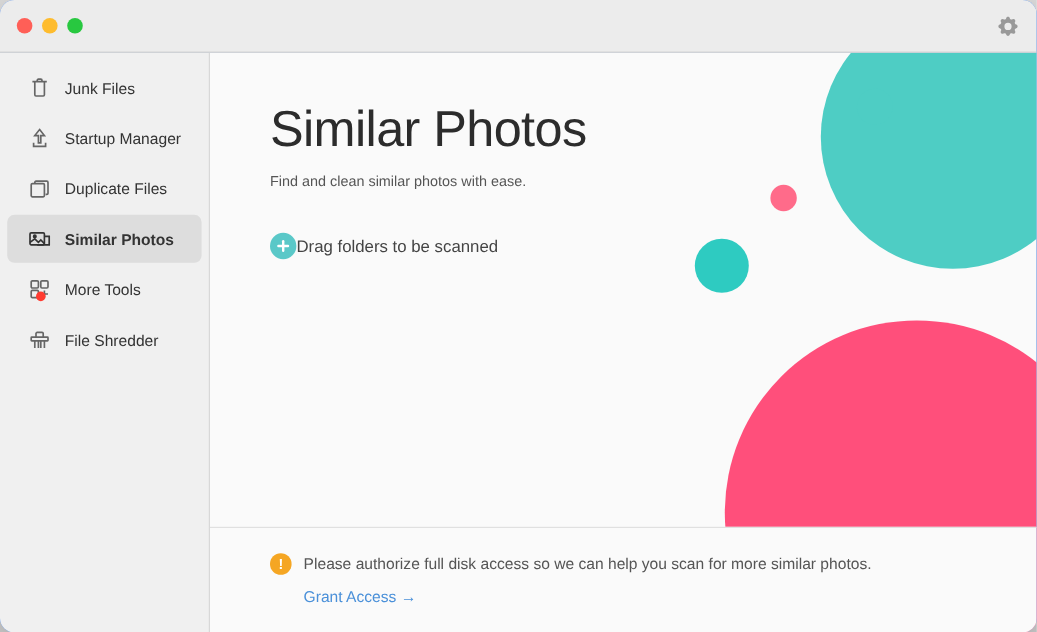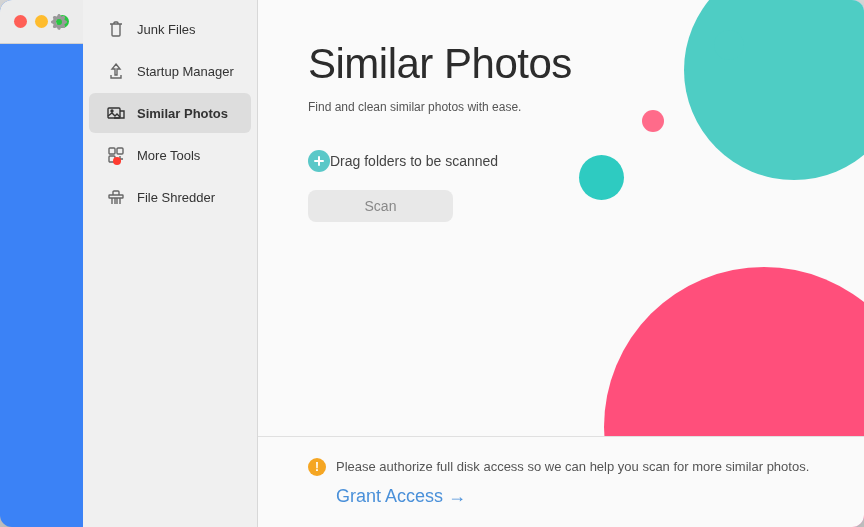--- a/index.html
+++ b/index.html
@@ -13,20 +13,21 @@
       min-height: 100vh;
     }
 
     .window {
       width: 864px;
       height: 527px;
       background: #3b82f6;
       border-radius: 12px;
       box-shadow: 0 20px 60px rgba(0,0,0,0.4);
       display: flex;
+      flex-direction: column;
       overflow: hidden;
     }
 
     .titlebar {
       height: 44px;
       background: #ececec;
       border-bottom: 1px solid #d0d0d0;
       display: flex;
       align-items: center;
       padding: 0 14px;
@@ -307,21 +308,21 @@
       margin-top: 1px;
     }
 
     .notice-text {
       font-size: 13px;
       color: #555;
       line-height: 1.5;
     }
 
     .grant-access-link {
-      font-size: 18px;
+      font-size: 13px;
       color: #4a90d9;
       cursor: pointer;
       text-decoration: none;
       margin-left: 28px;
     }
   </style>
 </head>
 <body>
 
 <div class="window">
@@ -357,20 +358,29 @@
       <div class="sidebar-item">
         <div class="sidebar-icon">
           <svg width="20" height="20" viewBox="0 0 20 20" fill="none" stroke="#666" stroke-width="1.4">
             <path d="M10 3L14 8H11V14H9V8H6L10 3z"></path>
             <path d="M5 14v3h10v-3"></path>
           </svg>
         </div>
         <span class="sidebar-label">Startup Manager</span>
       </div>
 
+      <div class="sidebar-item">
+        <div class="sidebar-icon">
+          <svg width="20" height="20" viewBox="0 0 20 20" fill="none" stroke="#666" stroke-width="1.4">
+            <rect x="3" y="6" width="11" height="11" rx="1"></rect>
+            <path d="M6 6V5a1 1 0 011-1h9a1 1 0 011 1v9a1 1 0 01-1 1h-1"></path>
+          </svg>
+        </div>
+        <span class="sidebar-label">Duplicate Files</span>
+      </div>
 
       <div class="sidebar-item active">
         <div class="sidebar-icon">
           <svg width="20" height="20" viewBox="0 0 20 20" fill="none" stroke="#333" stroke-width="1.4">
             <rect x="2" y="5" width="12" height="10" rx="1"></rect>
             <path d="M6 9a1 1 0 100-2 1 1 0 000 2z" fill="#333"></path>
             <path d="M2 13l4-3 3 3 2-2 3 3"></path>
             <path d="M14 8h4v7H8"></path>
           </svg>
         </div>
@@ -422,21 +432,20 @@
           <button class="plus-btn" title="Add folder">
             <svg viewBox="0 0 12 12" fill="white">
               <path d="M6 2v8M2 6h8"></path>
               <line x1="6" y1="2" x2="6" y2="10" stroke="white" stroke-width="2" stroke-linecap="round"></line>
               <line x1="2" y1="6" x2="10" y2="6" stroke="white" stroke-width="2" stroke-linecap="round"></line>
             </svg>
           </button>
           <span class="drag-text">Drag folders to be scanned</span>
         </div>
 
-        <button class="scan-button">Scan</button>
       </div>
 
       <div class="bottom-notice">
         <div class="notice-row">
           <div class="warning-icon">!</div>
           <span class="notice-text">Please authorize full disk access so we can help you scan for more similar photos.</span>
         </div>
         <a class="grant-access-link" href="#">Grant Access →</a>
       </div>
 

